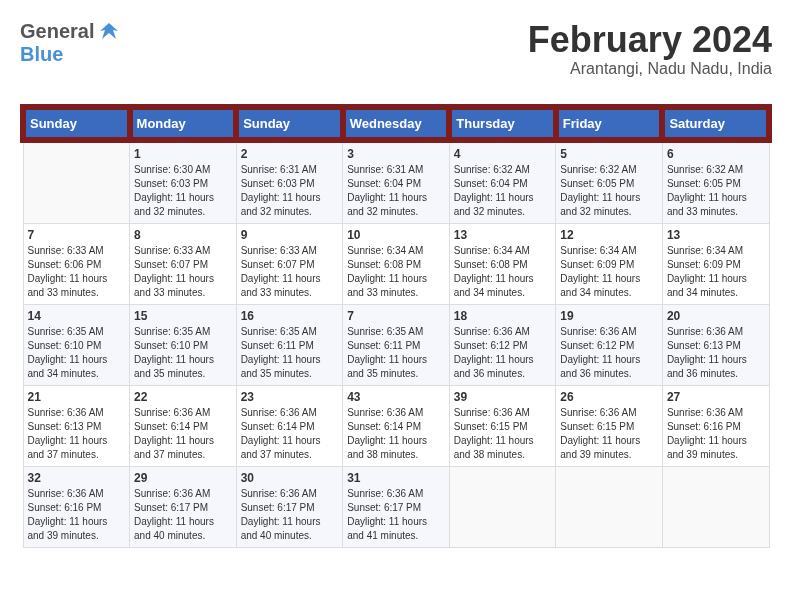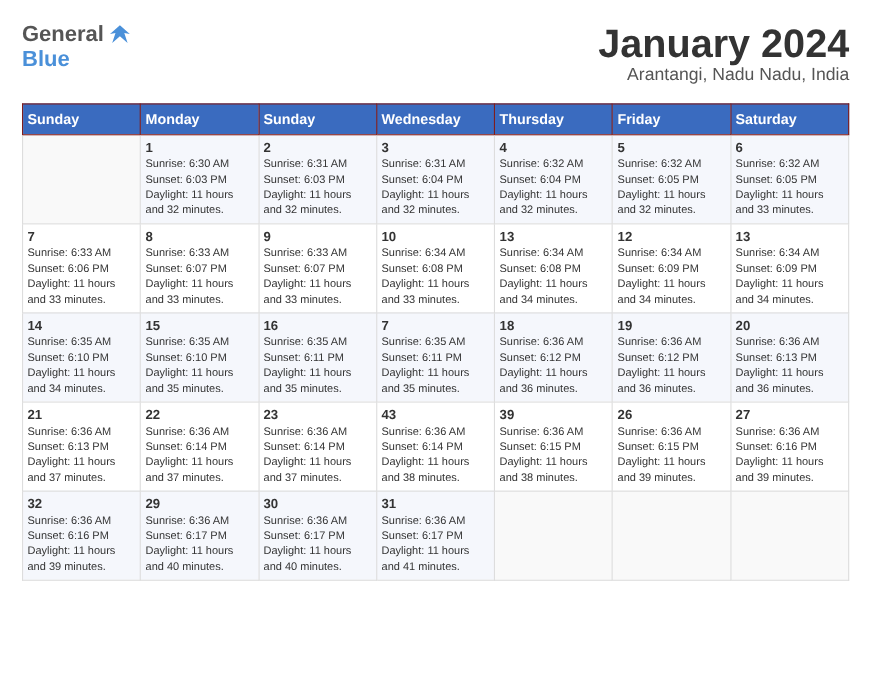--- a/index.html
+++ b/index.html
@@ -7,21 +7,21 @@
       font-family: Arial, sans-serif;
       background: #fff;
       width: 792px;
       min-height: 612px;
       padding: 20px;
     }
     .header-area {
       display: flex;
       justify-content: space-between;
       align-items: flex-start;
-      margin-bottom: 16px;
+      margin-bottom: 26px;
     }
     .logo {
       display: flex;
       flex-direction: column;
       align-items: flex-start;
     }
     .logo-line1 { display: flex; align-items: center; gap: 2px; }
     .title-area { text-align: right; }
     .cal-title {
       font-size: 36px;
@@ -38,21 +38,21 @@
       border-collapse: collapse;
       font-size: 11px;
     }
     thead tr th {
       background-color: #3a6bbf;
       color: #fff;
       padding: 6px 4px;
       text-align: left;
       font-size: 13px;
       font-weight: bold;
-      border: 1px solid #7f1d1d;
+      border: 6px solid #7f1d1d;
     }
     tbody tr td {
       border: 1px solid #ddd;
       padding: 4px;
       vertical-align: top;
       width: calc(100% / 7);
     }
     tbody tr:nth-child(odd) td {
       background-color: #f5f7fc;
     }
@@ -84,21 +84,21 @@
       <span style="font-size:20px;font-weight:bold;color:#555;">General</span>
       <svg width="22" height="22" viewBox="0 0 22 22" style="margin-left:2px;">
         <polygon points="11,2 20,10 15,9 18,18 11,12 4,18 7,9 2,10" fill="#4a90d9"></polygon>
       </svg>
     </div>
     <div>
       <span style="font-size:20px;font-weight:bold;color:#4a90d9;text-align:right;">Blue</span>
     </div>
   </div>
   <div class="title-area">
-    <div class="cal-title">January 2024</div>
+    <div class="cal-title">February 2024</div>
     <div class="cal-subtitle">Arantangi, Nadu Nadu, India</div>
   </div>
 </div>
 
 <table>
   <thead>
     <tr id="header-row">
         <th>Sunday</th>
         <th>Monday</th>
         <th>Sunday</th>

